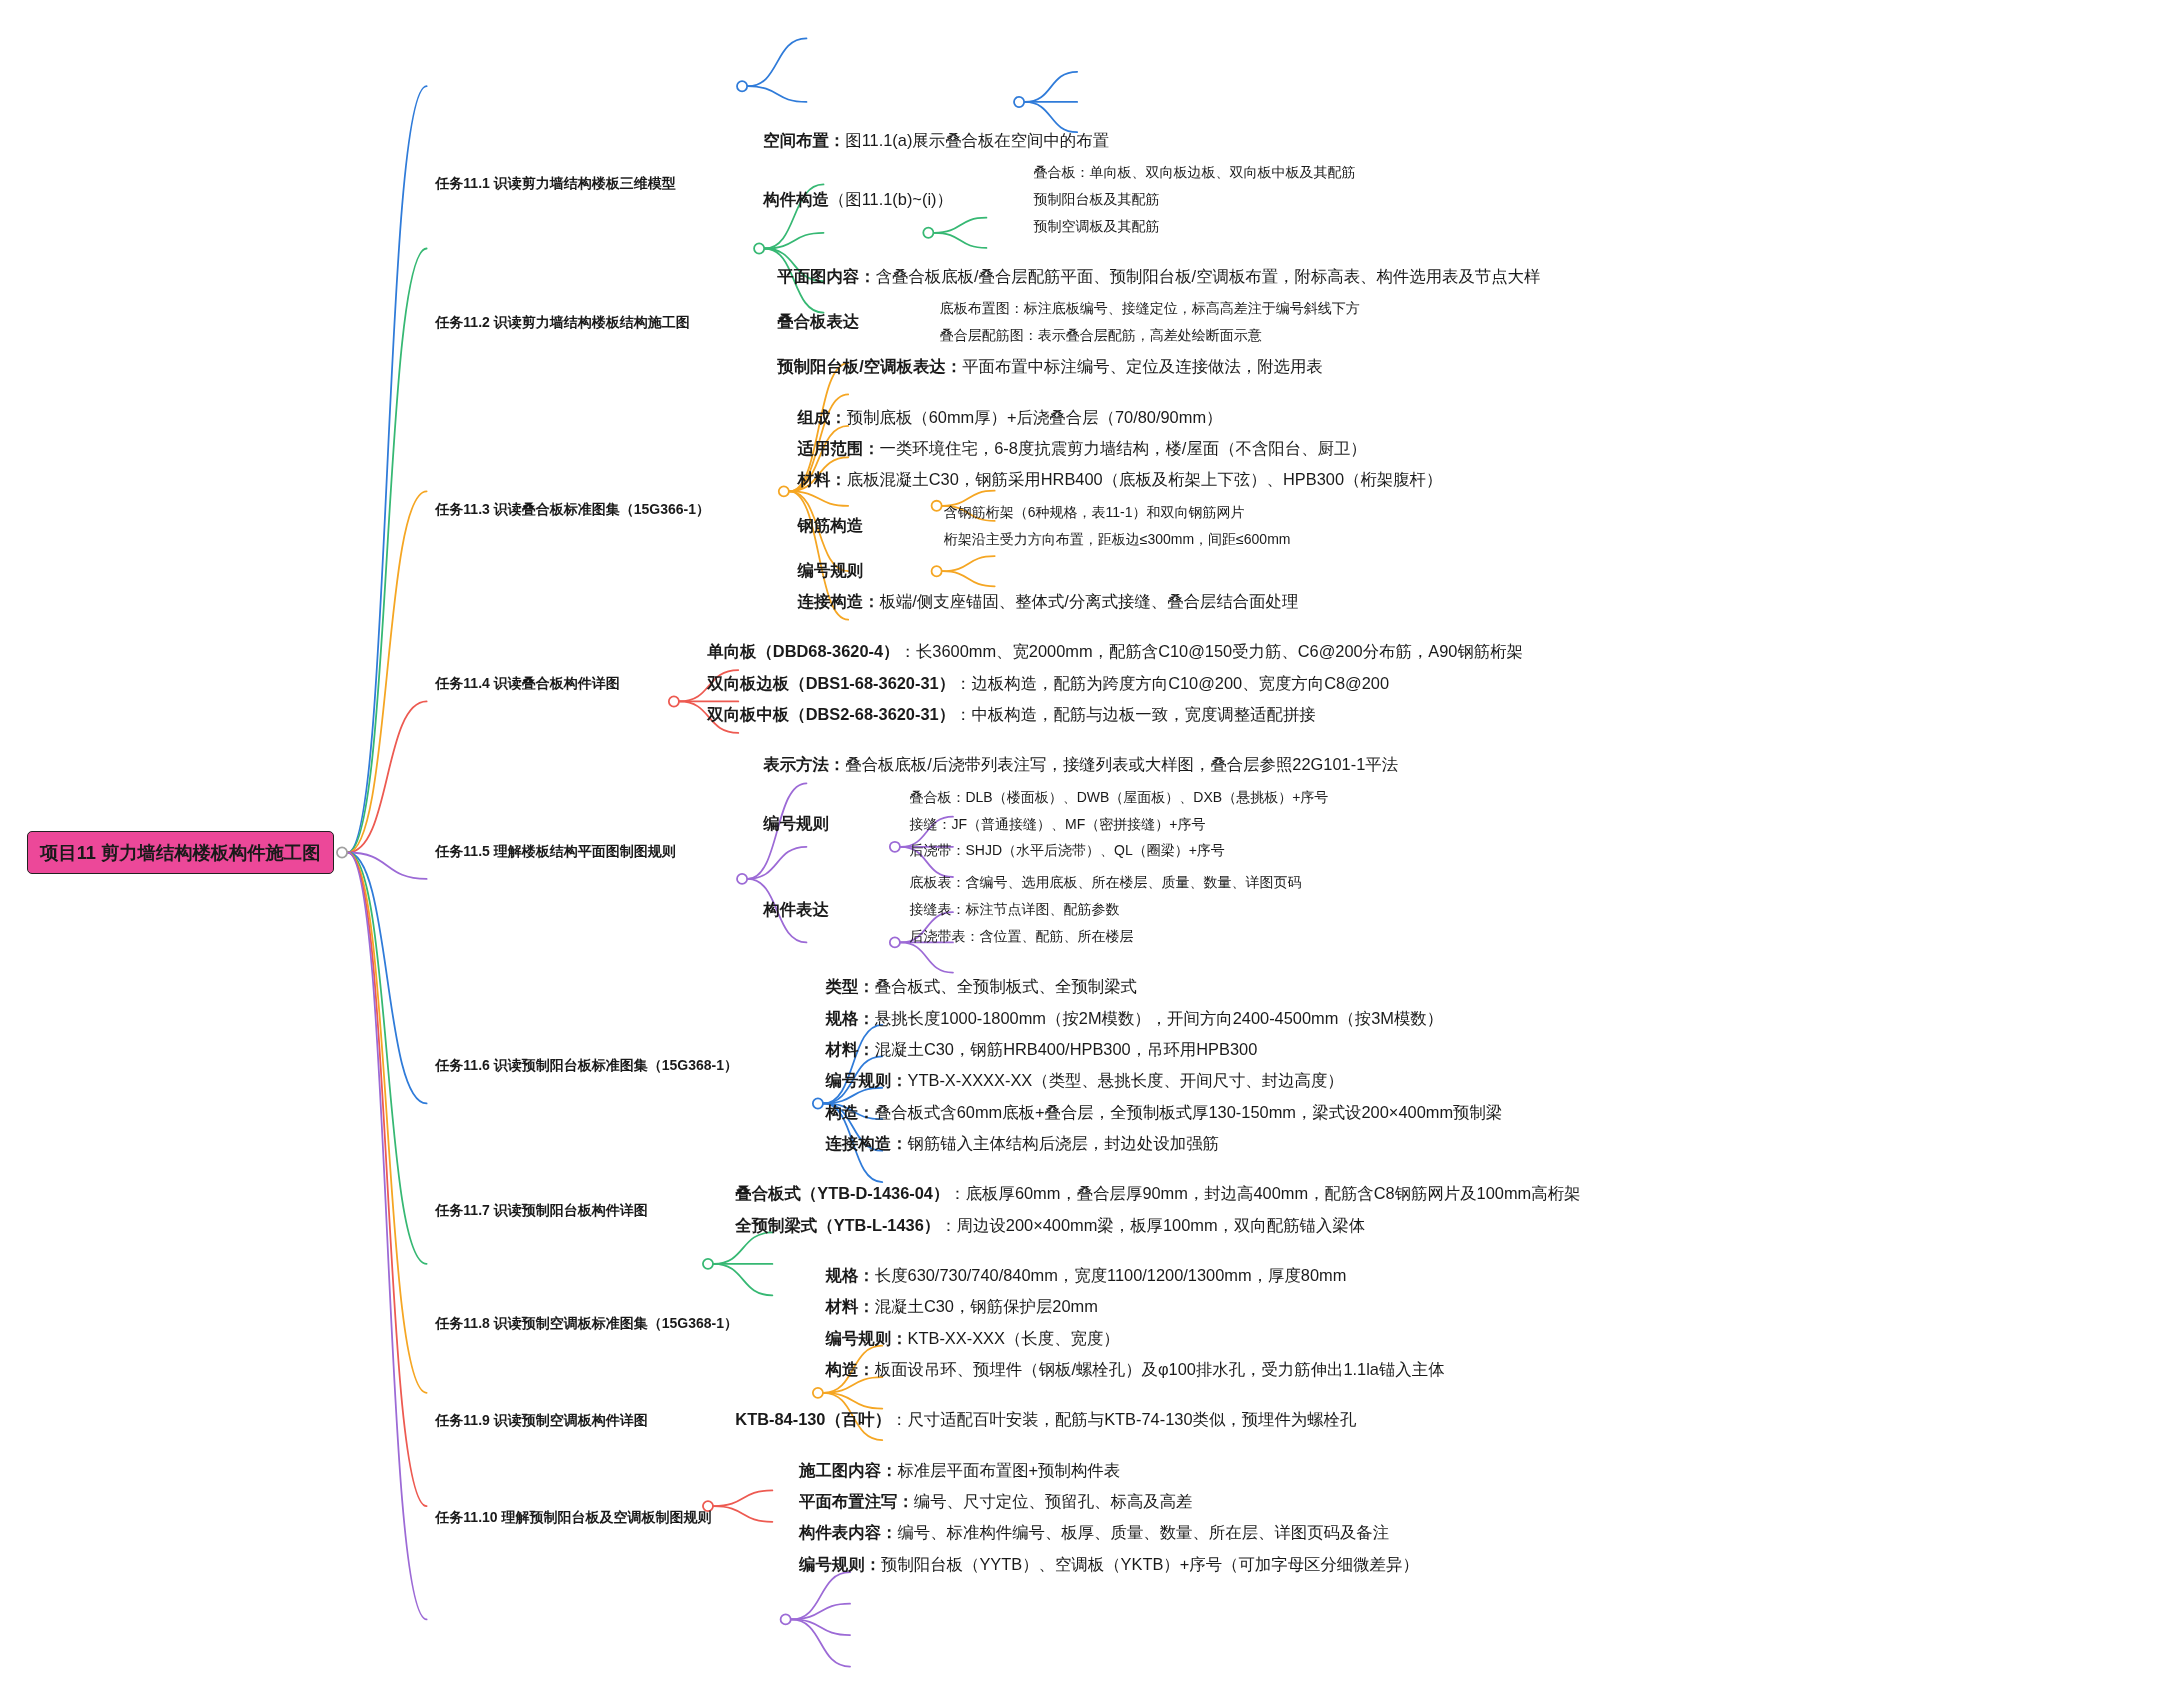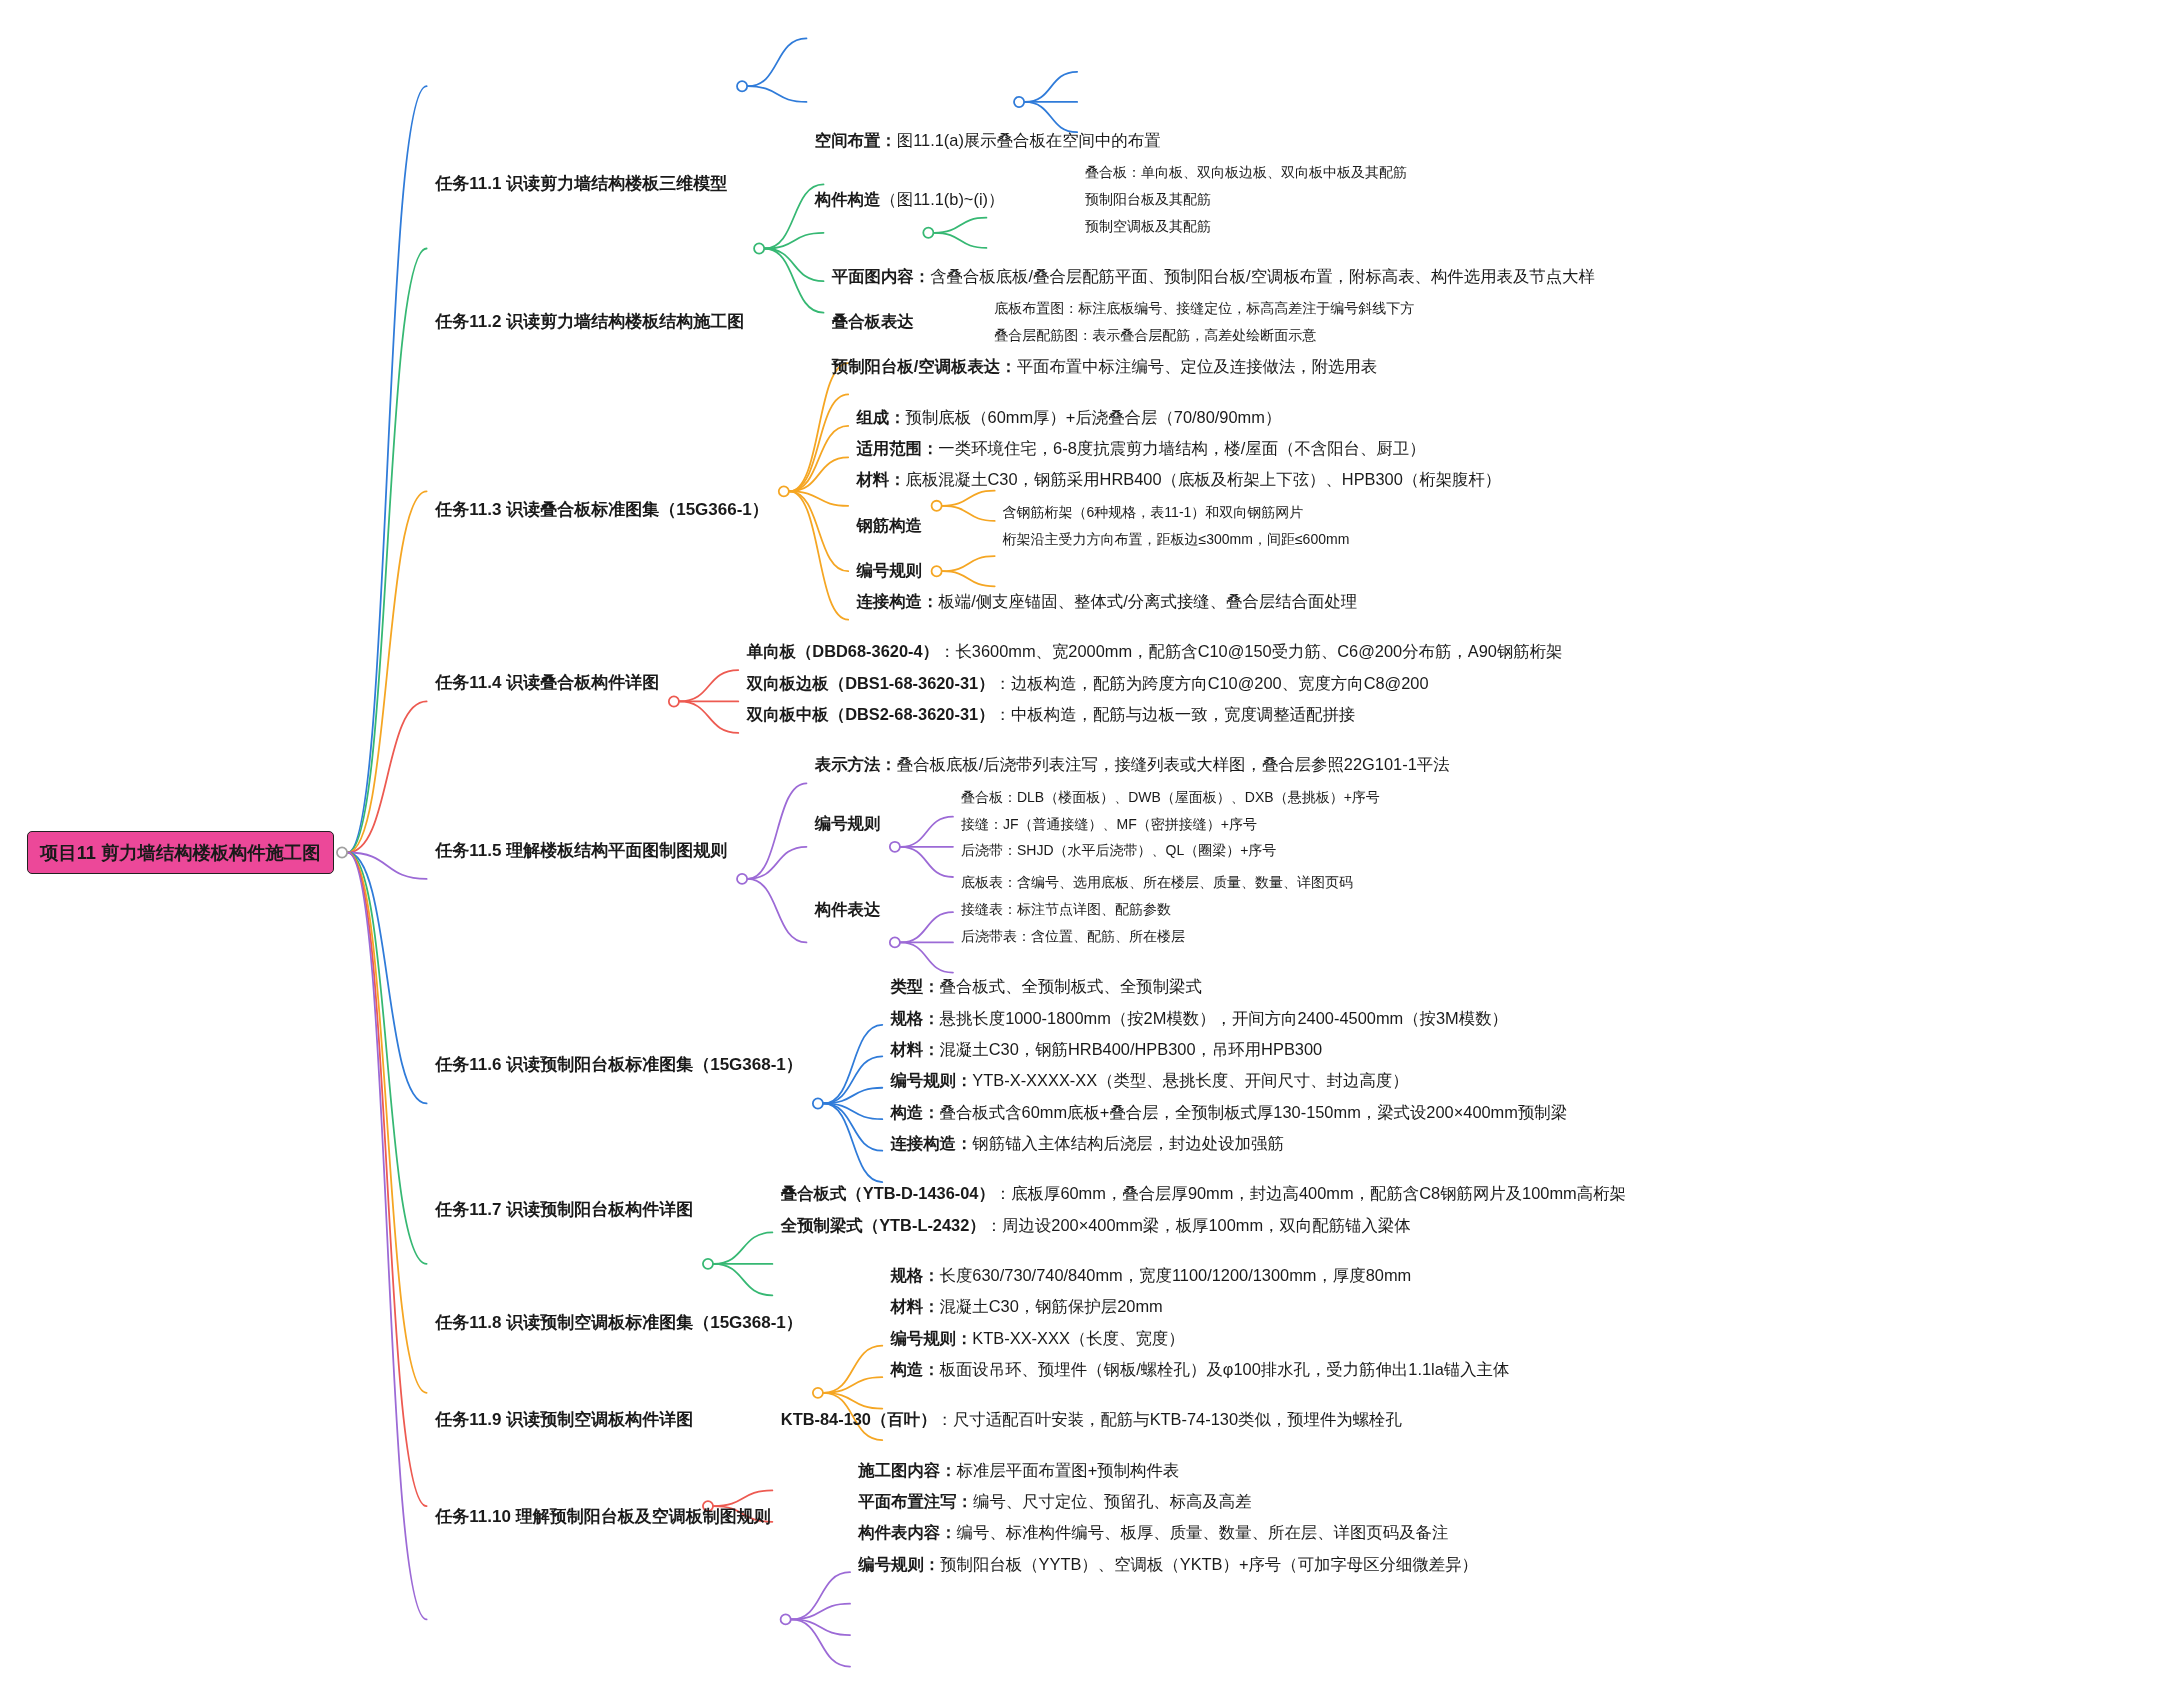--- a/index.html
+++ b/index.html
@@ -10,21 +10,21 @@
   #tree { position: relative; z-index: 2; }
 
   .mm-row { display: flex; align-items: center; }
   .mm-kids { display: flex; flex-direction: column; justify-content: center; }
 
   .mm-node { white-space: nowrap; padding: 2.5px 6.3px; border-radius: 3.8px; font-size: 16.4px; line-height: 1.3; }
   .mm-node .b { font-weight: bold; }
   .mm-node .t { font-weight: normal; }
 
   .mm-node.d0 { font-size: 18.3px; font-weight: bold; border: 1.6px solid #222; border-radius: 5px; padding: 8.8px 12.6px; background: #ec4899; }
-  .mm-node.d1 { font-size: 17px; font-weight: bold; }
+  .mm-node.d1 { font-size: 14px; font-weight: bold; }
   .mm-node.d2 { font-size: 16.4px; }
   .mm-node.d3 { font-size: 14px; }
 
   .mm-kids.d0 { margin-left: 95px; }
   .mm-kids.d1 { margin-left: 75px; }
   .mm-kids.d2 { margin-left: 68px; }
 
   .mm-row.d1 { margin: 9.5px 0; }
   .mm-row.d2 { margin: 2.5px 0; }
   .mm-row.d3 { margin: 1.9px 0; }
@@ -267,21 +267,21 @@
               </div>
             </div>
           </div>
           <div class="mm-row d1">
             <div class="mm-node d1"><span class="b">任务11.7 识读预制阳台板构件详图</span></div>
             <div class="mm-kids d1">
               <div class="mm-row d2">
                 <div class="mm-node d2"><span class="b">叠合板式（YTB-D-1436-04）</span><span class="t">：底板厚60mm，叠合层厚90mm，封边高400mm，配筋含C8钢筋网片及100mm高桁架</span></div>
               </div>
               <div class="mm-row d2">
-                <div class="mm-node d2"><span class="b">全预制梁式（YTB-L-2432）</span><span class="t">：周边设200×400mm梁，板厚100mm，双向配筋锚入梁体</span></div>
+                <div class="mm-node d2"><span class="b">全预制梁式（YTB-L-1436）</span><span class="t">：周边设200×400mm梁，板厚100mm，双向配筋锚入梁体</span></div>
               </div>
             </div>
           </div>
           <div class="mm-row d1">
             <div class="mm-node d1"><span class="b">任务11.8 识读预制空调板标准图集（15G368-1）</span></div>
             <div class="mm-kids d1">
               <div class="mm-row d2">
                 <div class="mm-node d2"><span class="b">规格：</span><span class="t">长度630/730/740/840mm，宽度1100/1200/1300mm，厚度80mm</span></div>
               </div>
               <div class="mm-row d2">

